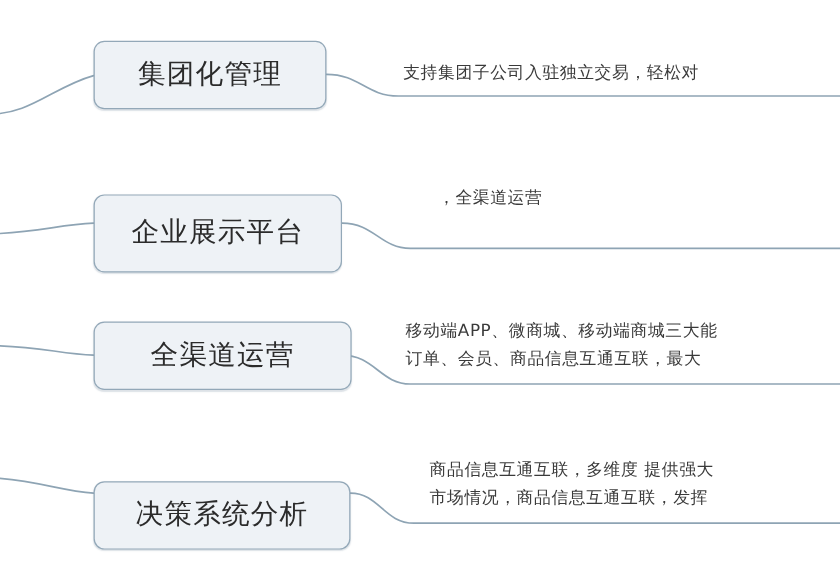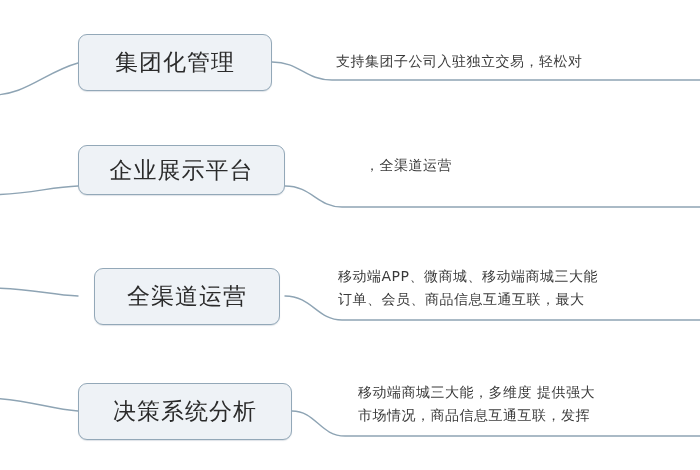--- a/index.html
+++ b/index.html
@@ -76,36 +76,36 @@
     </g>
   </svg>
 
   <div class="node-box" style="left:78px; top:34px; width:194px; height:57px;">
     <span class="node-label">集团化管理</span>
   </div>
   <div class="desc" style="left:336px; top:50px;">
     <div>支持集团子公司入驻独立交易，轻松对</div>
   </div>
 
-  <div class="node-box" style="left:78px; top:145px; width:207px; height:50px;">
+  <div class="node-box" style="left:78px; top:162px; width:207px; height:65px;">
     <span class="node-label">企业展示平台</span>
   </div>
   <div class="desc" style="left:365px; top:154px;">
     <div>，全渠道运营</div>
   </div>
 
-  <div class="node-box" style="left:78px; top:268px; width:186px; height:57px;margin-left:16px;">
+  <div class="node-box" style="left:78px; top:268px; width:215px; height:57px;">
     <span class="node-label">全渠道运营</span>
   </div>
   <div class="desc" style="left:338px; top:265px;">
     <div>移动端APP、微商城、移动端商城三大能</div>
     <div>订单、会员、商品信息互通互联，最大</div>
   </div>
 
-  <div class="node-box" style="left:78px; top:383px; width:214px; height:57px;">
+  <div class="node-box" style="left:78px; top:401px; width:214px; height:57px;">
     <span class="node-label">决策系统分析</span>
   </div>
   <div class="desc" style="left:358px; top:381px;">
-    <div>移动端商城三大能，多维度  提供强大</div>
+    <div>商品信息互通互联，多维度  提供强大</div>
     <div>市场情况，商品信息互通互联，发挥</div>
   </div>
 
 </div>
 
 </body></html>

